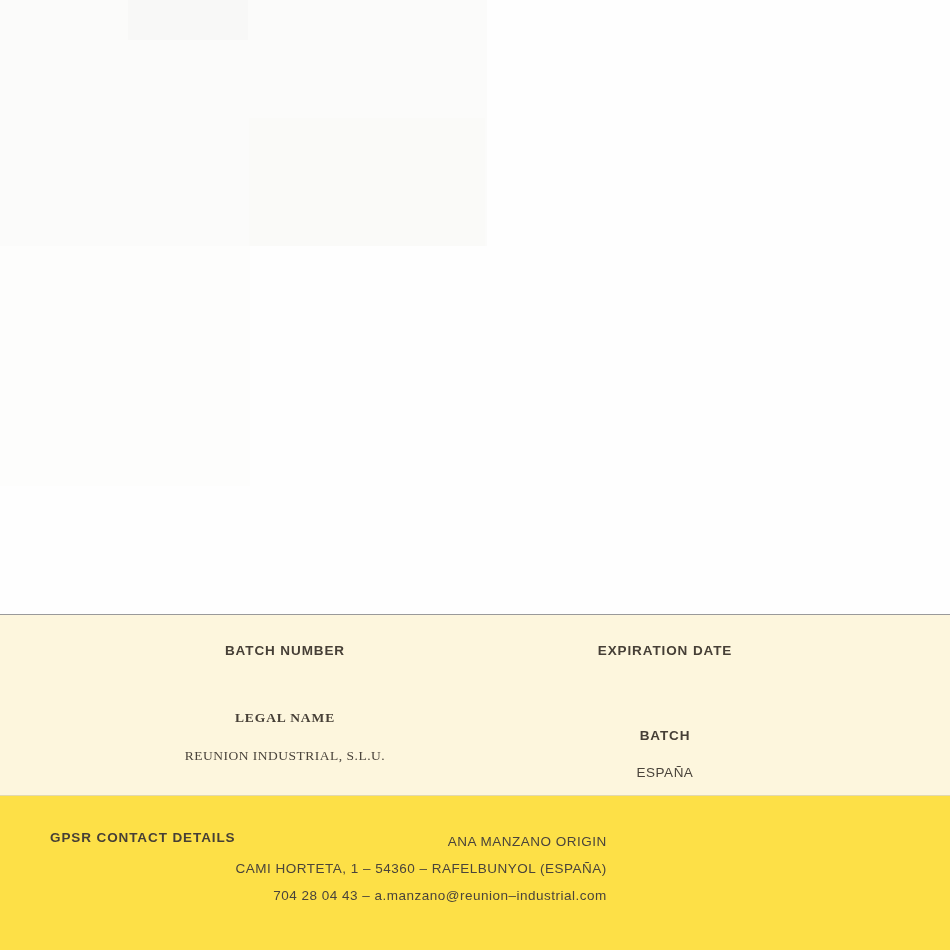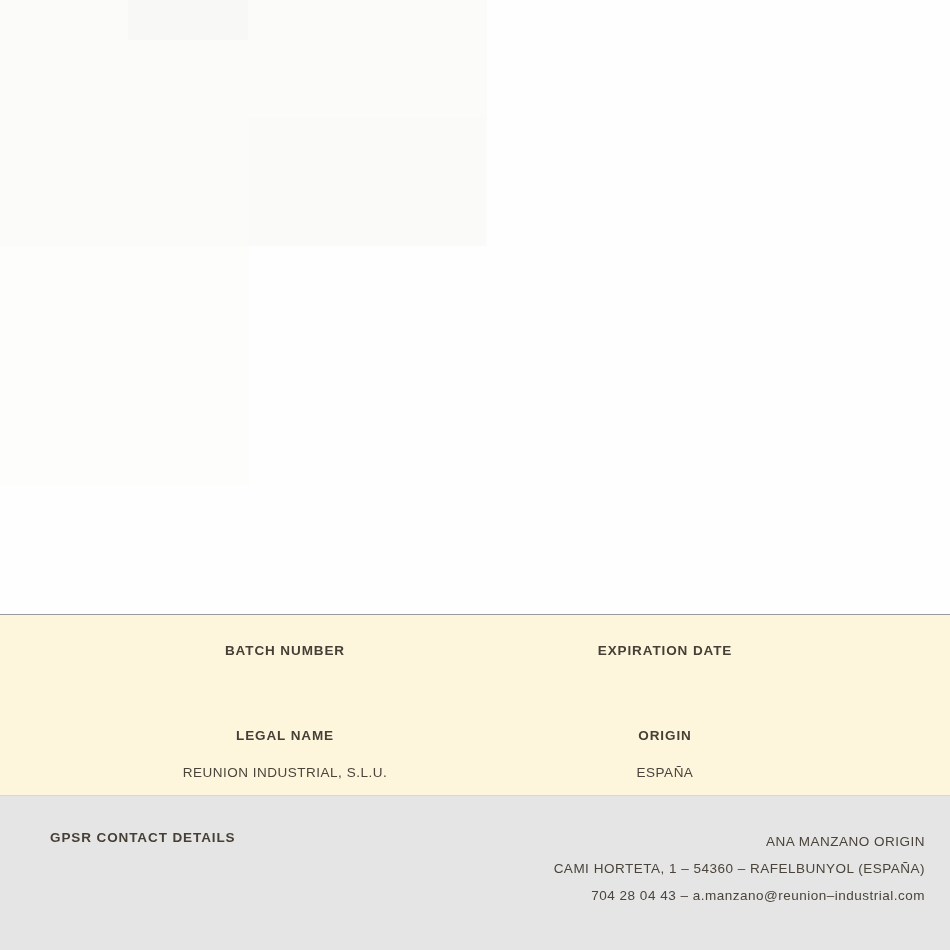--- a/index.html
+++ b/index.html
@@ -67,32 +67,31 @@
   .field-value {
     margin-top: 22px;
     font-size: 13.5px;
     letter-spacing: 0.5px;
     color: #4a443b;
     white-space: nowrap;
     font-weight: normal;
   }
   .f-batch      { left: 110px; top: 28px;  width: 350px; }
   .f-expiration { left: 490px; top: 28px;  width: 350px; text-align: center; }
-  .f-legal      { left: 110px; top: 113px; width: 350px; }
+  .f-legal      { left: 110px; top: 95px; width: 350px; font-family: Liberation Serif, serif; }
   .f-origin     { left: 490px; top: 113px; width: 350px; }
 
   
   .gpsr-band {
     position: relative;
-    background: #e5e5e5;
+    background: #fde047;
     flex: 1 1 auto;
     box-sizing: border-box;
-    padding: 32px 25px 0 50px;
+    padding: 32px 46px 0 50px;
     display: flex;
-    justify-content: space-between;
     align-items: flex-start;
   }
   .gpsr-title {
     font-size: 13.5px;
     font-weight: bold;
     letter-spacing: 0.9px;
     color: #463f36;
     white-space: nowrap;
     padding-top: 2px;
   }
@@ -130,21 +129,21 @@
         <div class="field-label">EXPIRATION DATE</div>
         <div class="field-value"></div>
       </div>
 
       <div class="field f-legal">
         <div class="field-label">LEGAL NAME</div>
         <div class="field-value">REUNION INDUSTRIAL, S.L.U.</div>
       </div>
 
       <div class="field f-origin">
-        <div class="field-label">ORIGIN</div>
+        <div class="field-label">BATCH</div>
         <div class="field-value">ESPAÑA</div>
       </div>
 
     </div>
   </div>
 
   <div class="gpsr-band">
     <div class="gpsr-title">GPSR CONTACT DETAILS</div>
     <div class="gpsr-contact">
       <div>ANA MANZANO ORIGIN</div>

